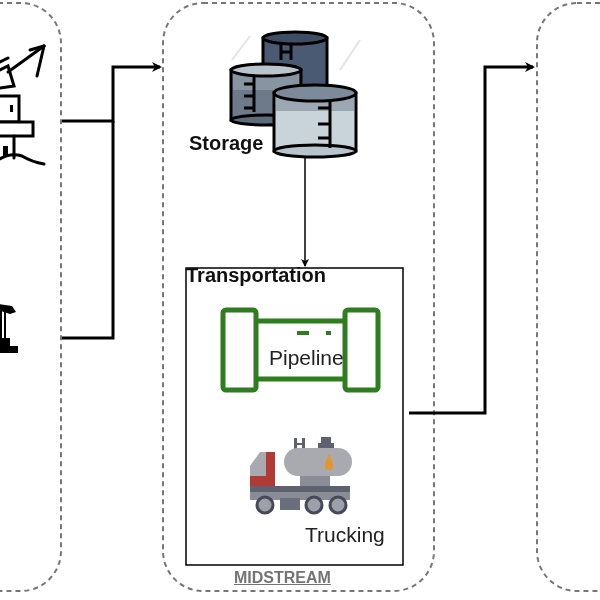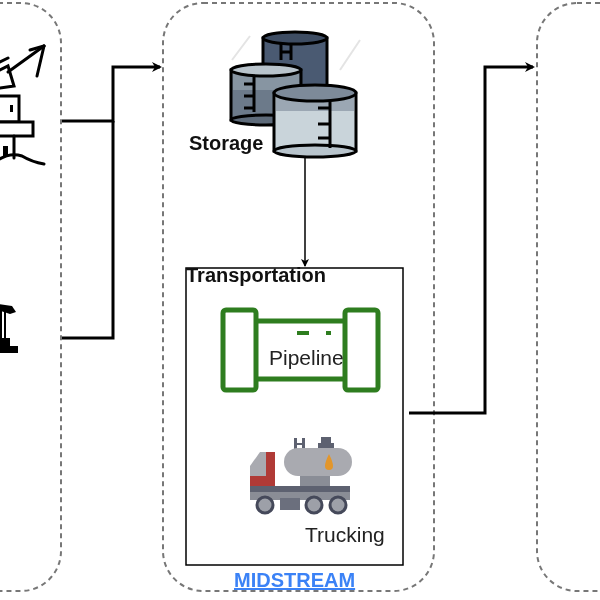--- a/index.html
+++ b/index.html
@@ -1,21 +1,21 @@
 <!DOCTYPE html>
 <html><head>
   <meta charset="utf-8">
   <style>
     html, body { margin: 0; padding: 0; background: #ffffff; }
     body { width: 600px; height: 600px; position: relative; overflow: hidden; font-family: "Liberation Sans", sans-serif; }
     #canvas { position: absolute; left: 0; top: 0; width: 600px; height: 600px; }
     .lbl { position: absolute; white-space: nowrap; color: #111; }
     .lbl-italic { font-weight: bold; font-size: 20px; }
     .lbl-plain { font-size: 21px; color: #222; }
-    .lbl-section { font-weight: bold; font-size: 20px; text-decoration: underline; color: #3b82f6; }
+    .lbl-section { font-weight: bold; font-size: 16px; text-decoration: underline; color: #737373; }
     #storage-label { left: 189px; top: 132px; }
     #transport-label { left: 186px; top: 264px; }
     #pipeline-label { left: 269px; top: 346px; }
     #trucking-label { left: 272px; top: 523px; margin-left: 33px; }
     #midstream-label { left: 234px; top: 569px; }
   </style>
 </head>
 <body>
 
 <svg id="canvas" viewBox="0 0 600 600" xmlns="http://www.w3.org/2000/svg">

